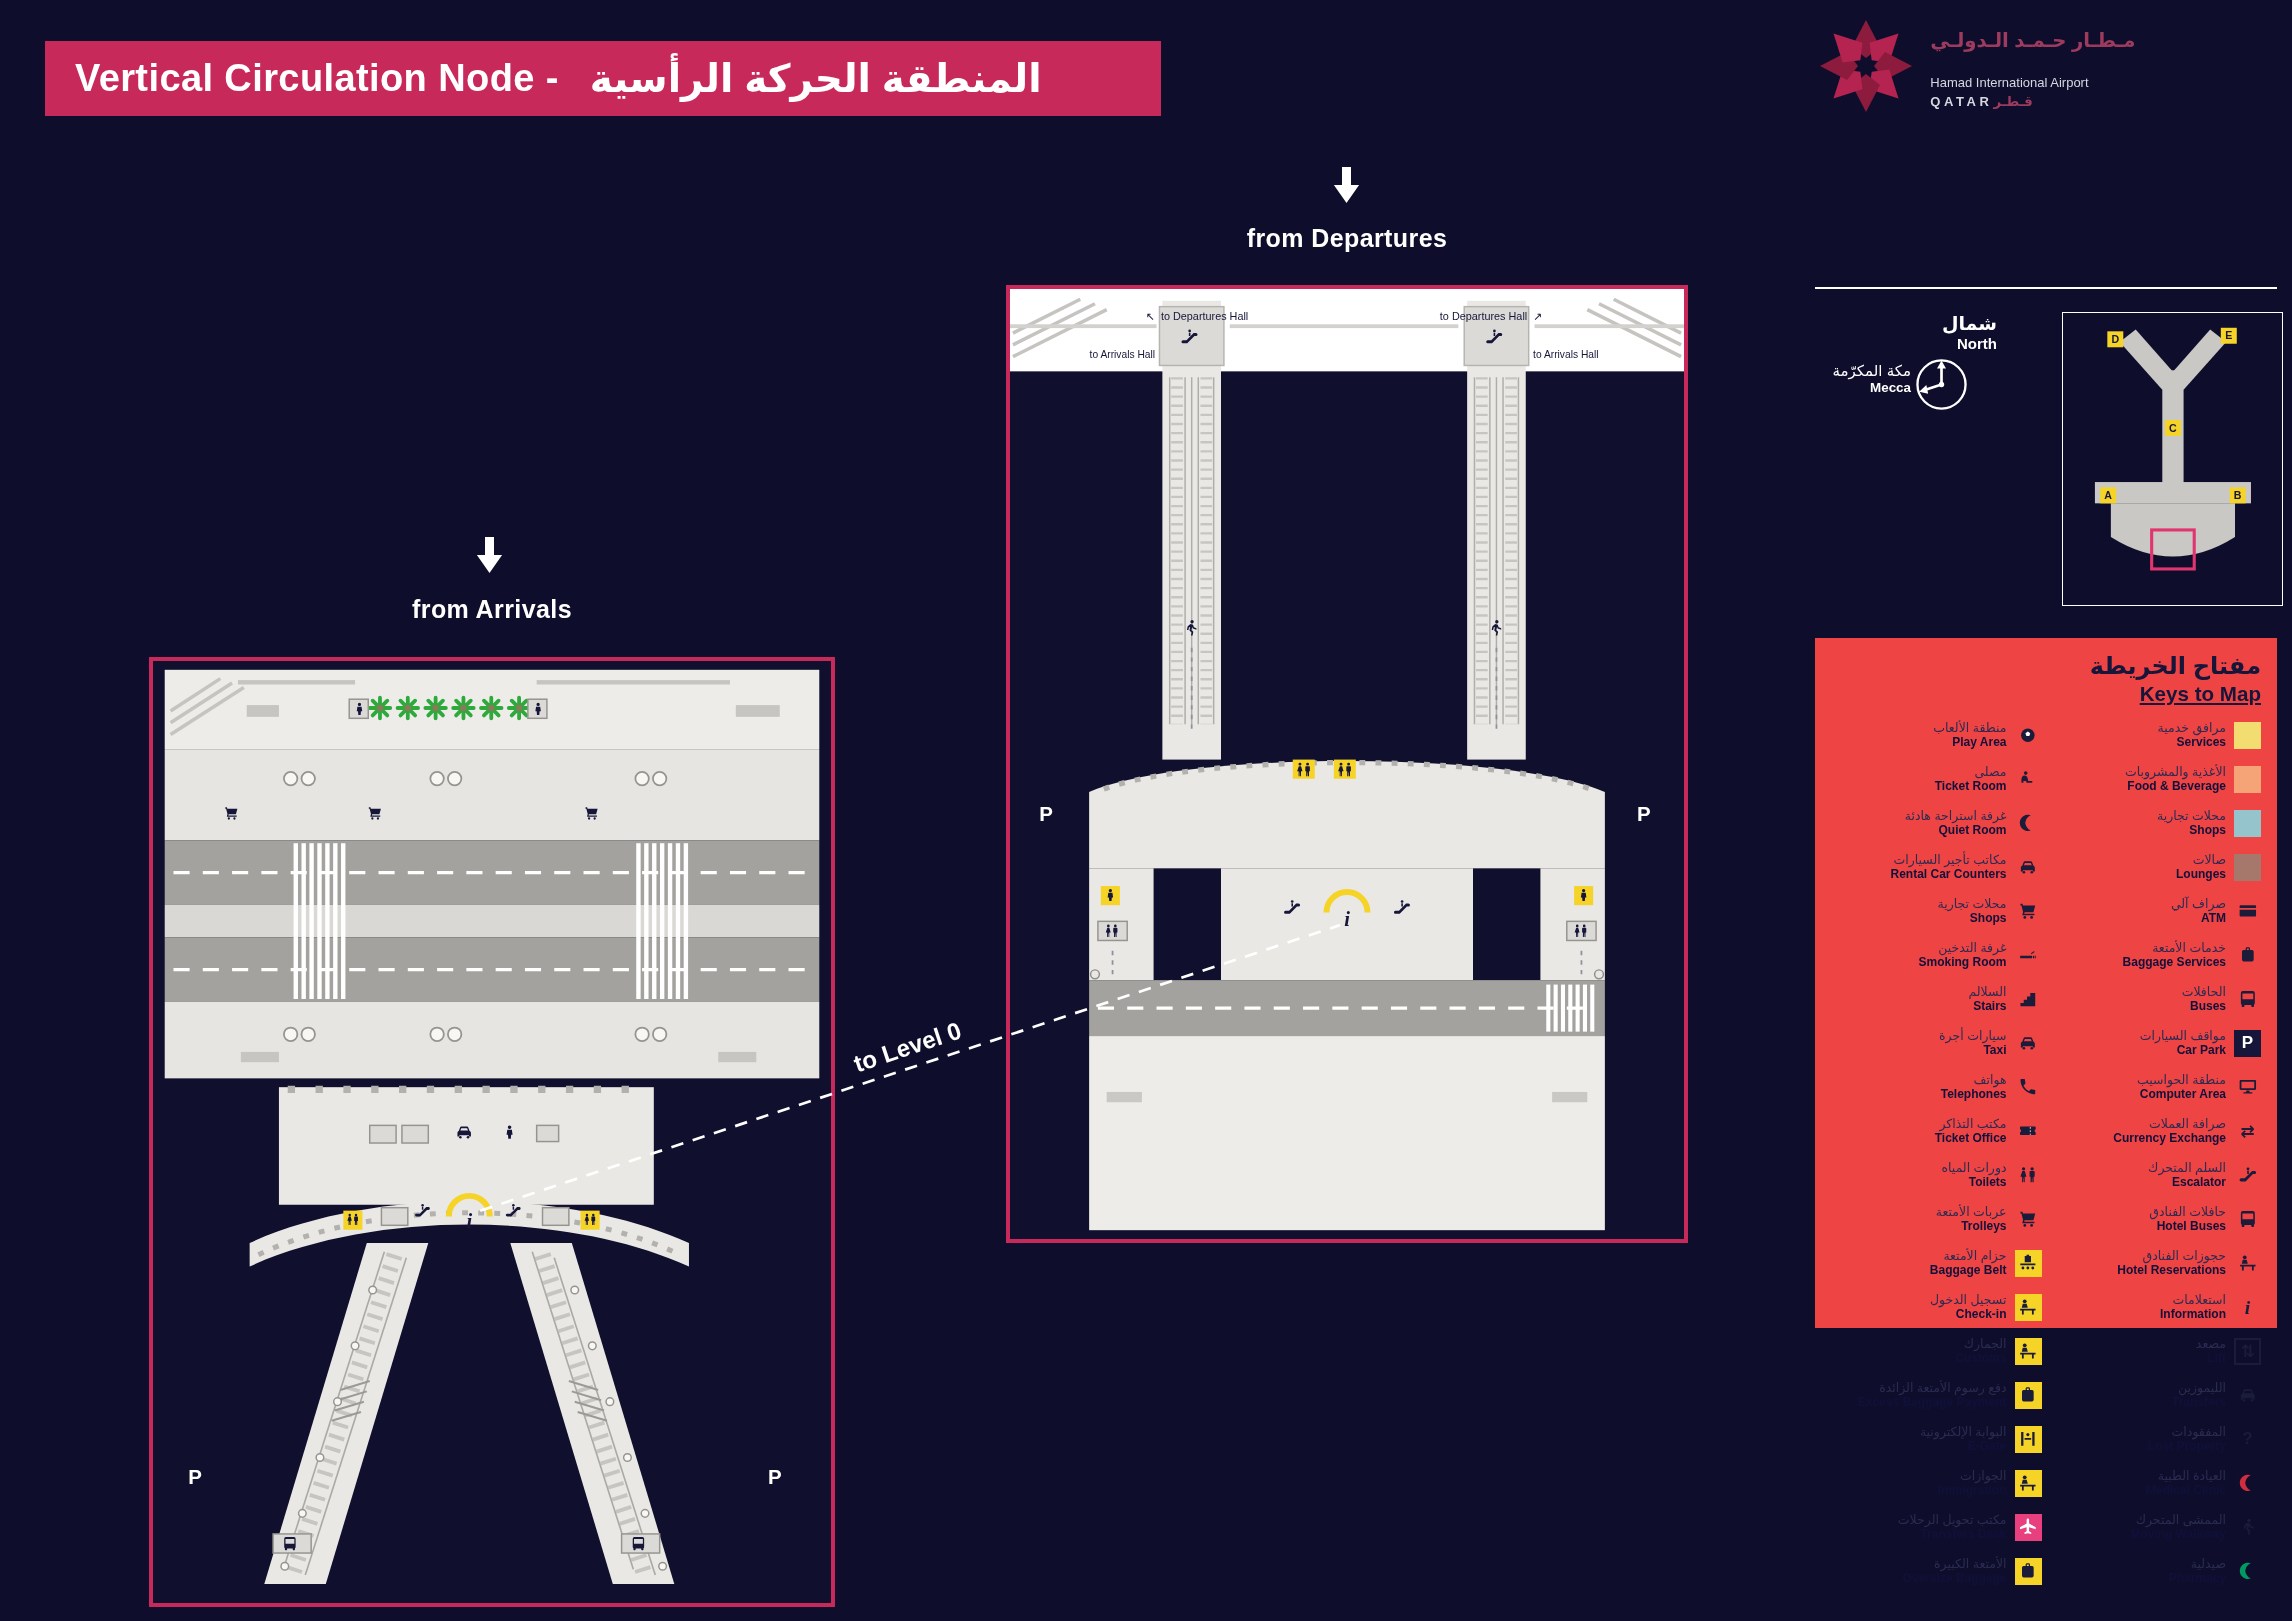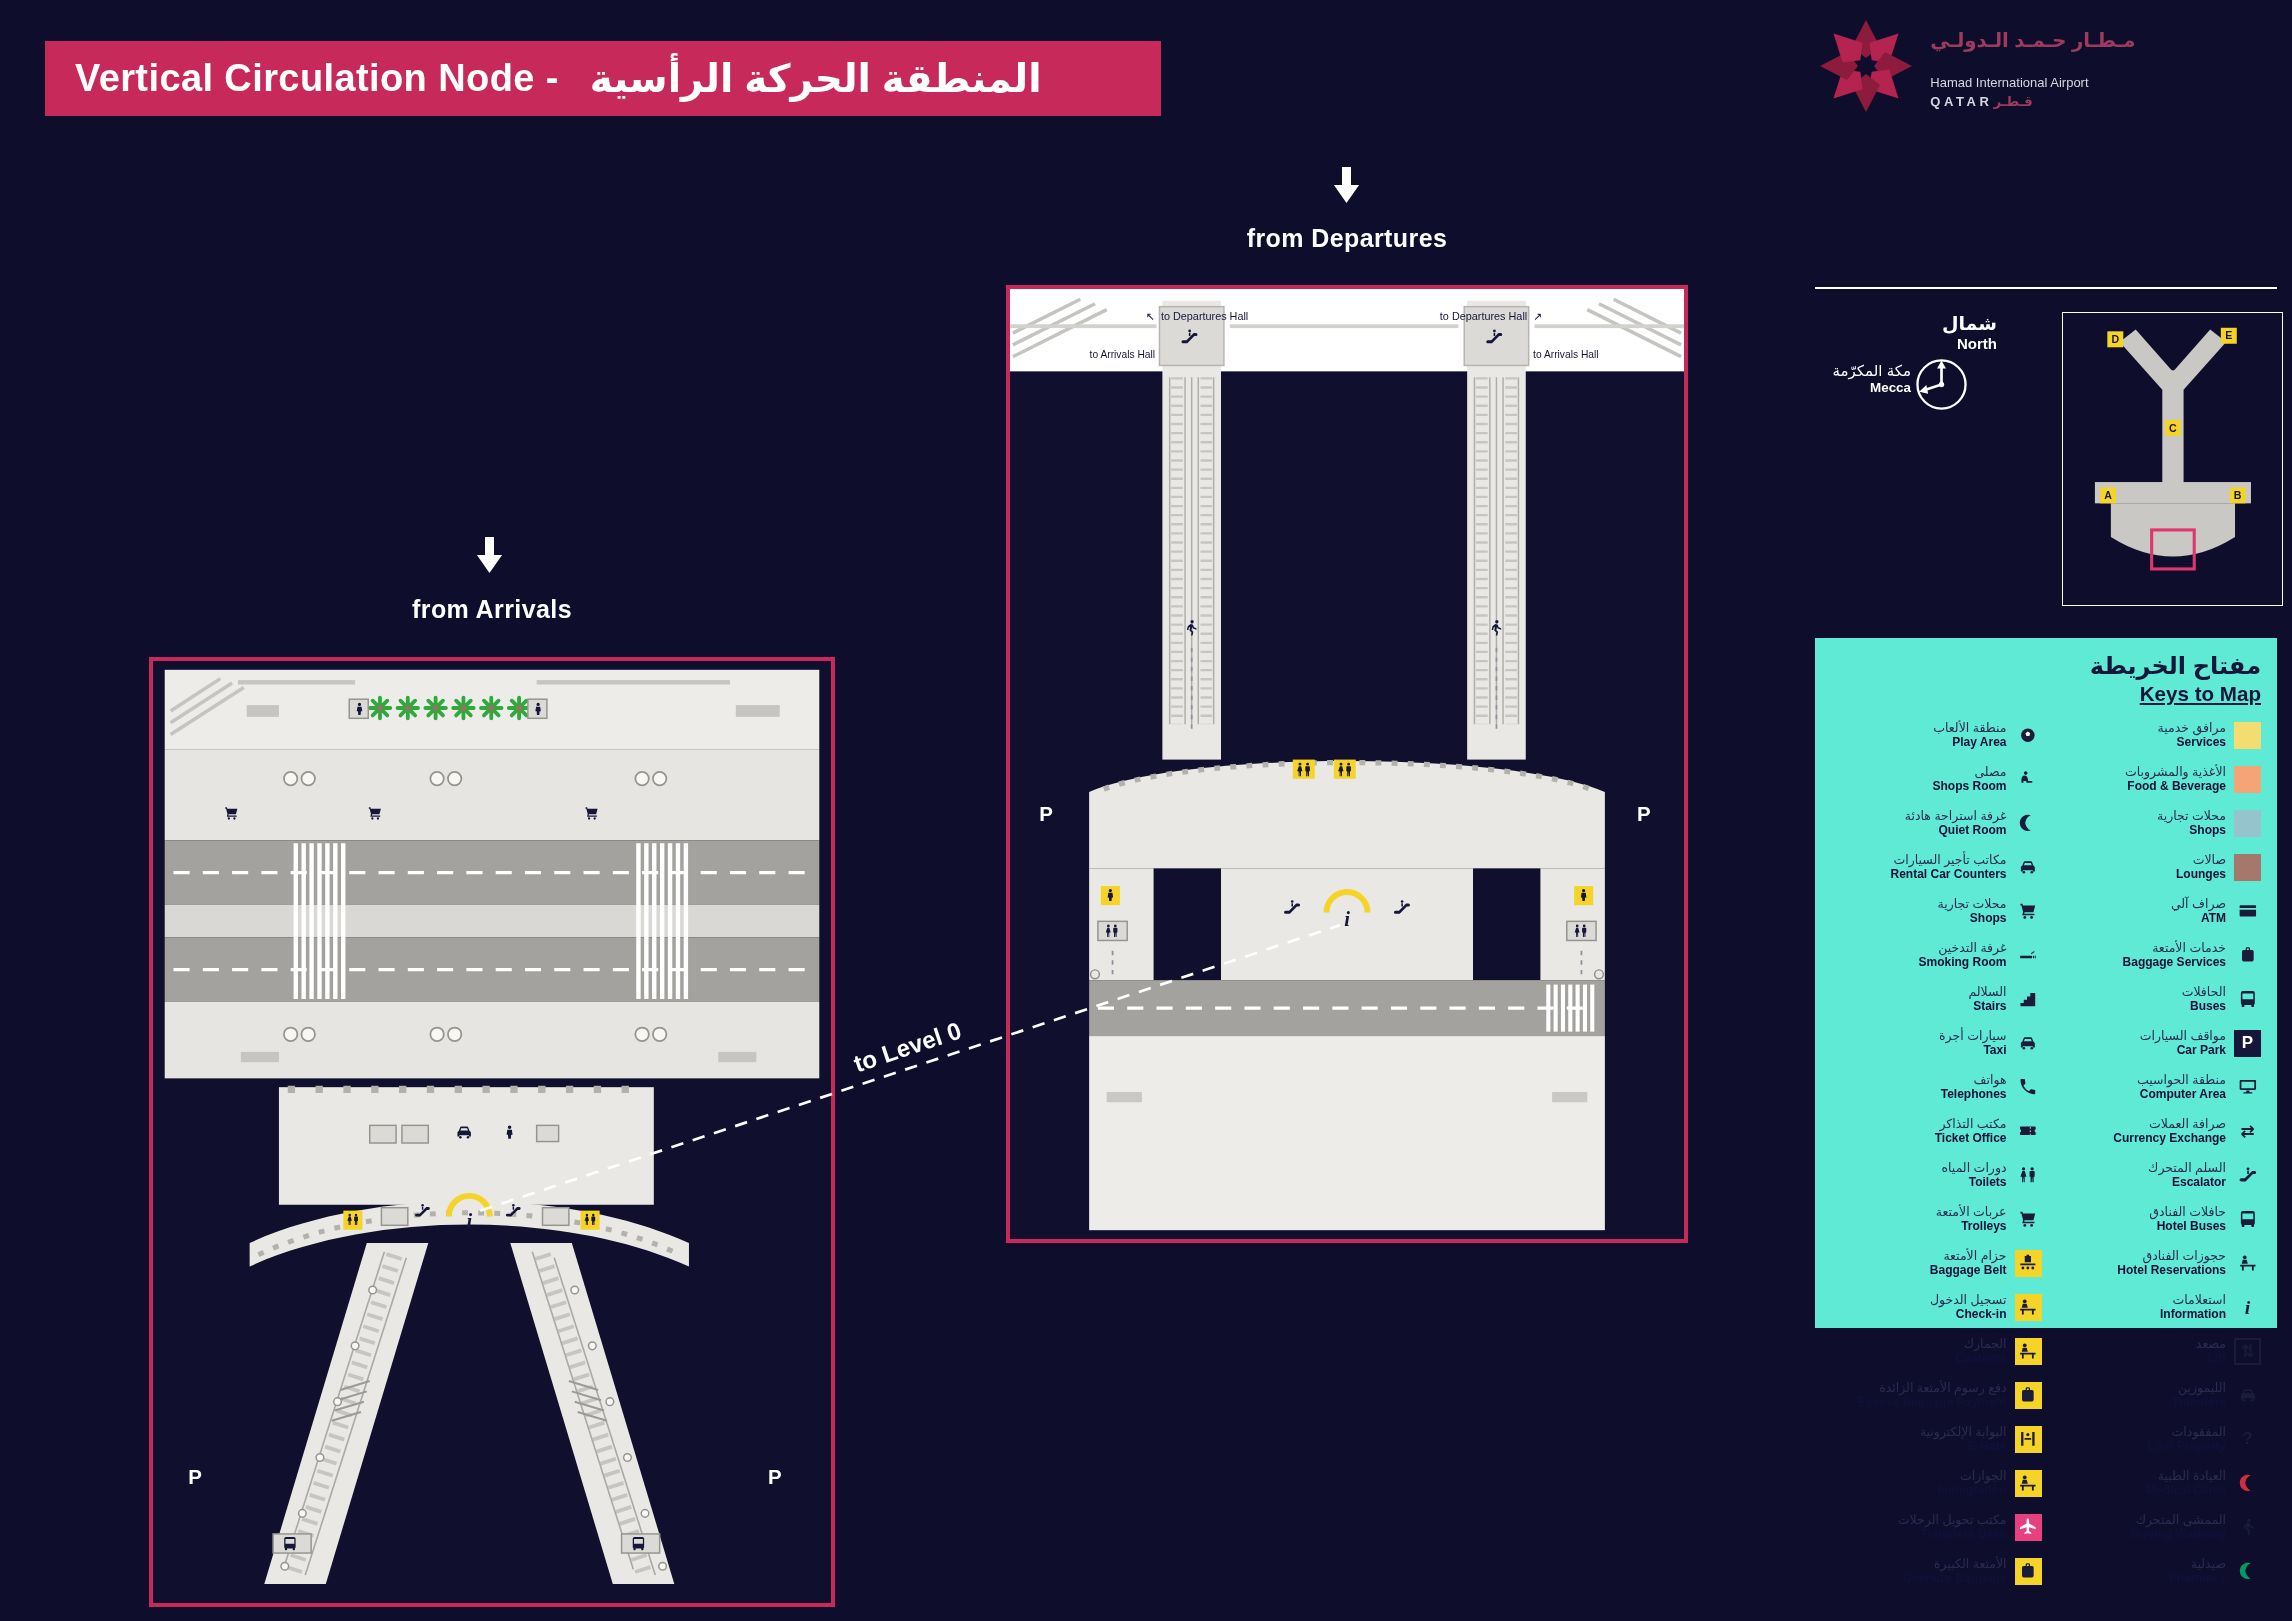--- a/index.html
+++ b/index.html
@@ -41,21 +41,21 @@
   .north-ar{font-size:19px;font-weight:bold;}
   .north-en{font-size:15px;font-weight:bold;}
   .mecca-block{position:absolute;left:1802px;top:362px;width:109px;text-align:right;line-height:1.2;}
   .mecca-ar{font-size:15px;}
   .mecca-en{font-size:13.4px;font-weight:bold;}
   .compass{position:absolute;left:1913px;top:356px;}
   .minimap{position:absolute;left:2062px;top:312px;width:221px;height:294px;border:1.8px solid #fff;box-sizing:border-box;}
   .minimap svg{display:block;width:100%;height:100%;}
 
   
-  .legend{position:absolute;left:1815px;top:638px;width:462px;height:690px;background:#5eead4;
+  .legend{position:absolute;left:1815px;top:638px;width:462px;height:690px;background:#ef4444;
           box-sizing:border-box;padding:14.3px 16px;color:#16163a;}
   .legend-head{text-align:right;margin-bottom:7.2px;}
   .lt-ar{font-size:24px;font-weight:bold;}
   .lt-en{font-size:20.6px;font-weight:bold;margin-top:1.8px;text-decoration:underline;}
   .legend-cols{display:flex;gap:9px;}
   .lcol{flex:1;}
   .legend-row{display:flex;align-items:center;justify-content:flex-end;gap:8px;height:44px;}
   .legend-text{text-align:right;}
   .l-ar{font-size:12.5px;color:#2b2b52;line-height:1.15;}
   .l-en{font-size:12px;font-weight:bold;line-height:1.15;color:#10103a;}
@@ -550,21 +550,21 @@
             </div>
             <div class="icon-box">
               <svg class="licon" viewBox="0 0 24 24">
                 <use href="#ic-play"></use>
               </svg>
             </div>
           </div>
           <div class="legend-row">
             <div class="legend-text">
               <div class="l-ar" dir="rtl">مصلى</div>
-              <div class="l-en">Shops Room</div>
+              <div class="l-en">Ticket Room</div>
             </div>
             <div class="icon-box">
               <svg class="licon" viewBox="0 0 24 24">
                 <use href="#ic-prayer"></use>
               </svg>
             </div>
           </div>
           <div class="legend-row">
             <div class="legend-text">
               <div class="l-ar" dir="rtl">غرفة استراحة هادئة</div>

